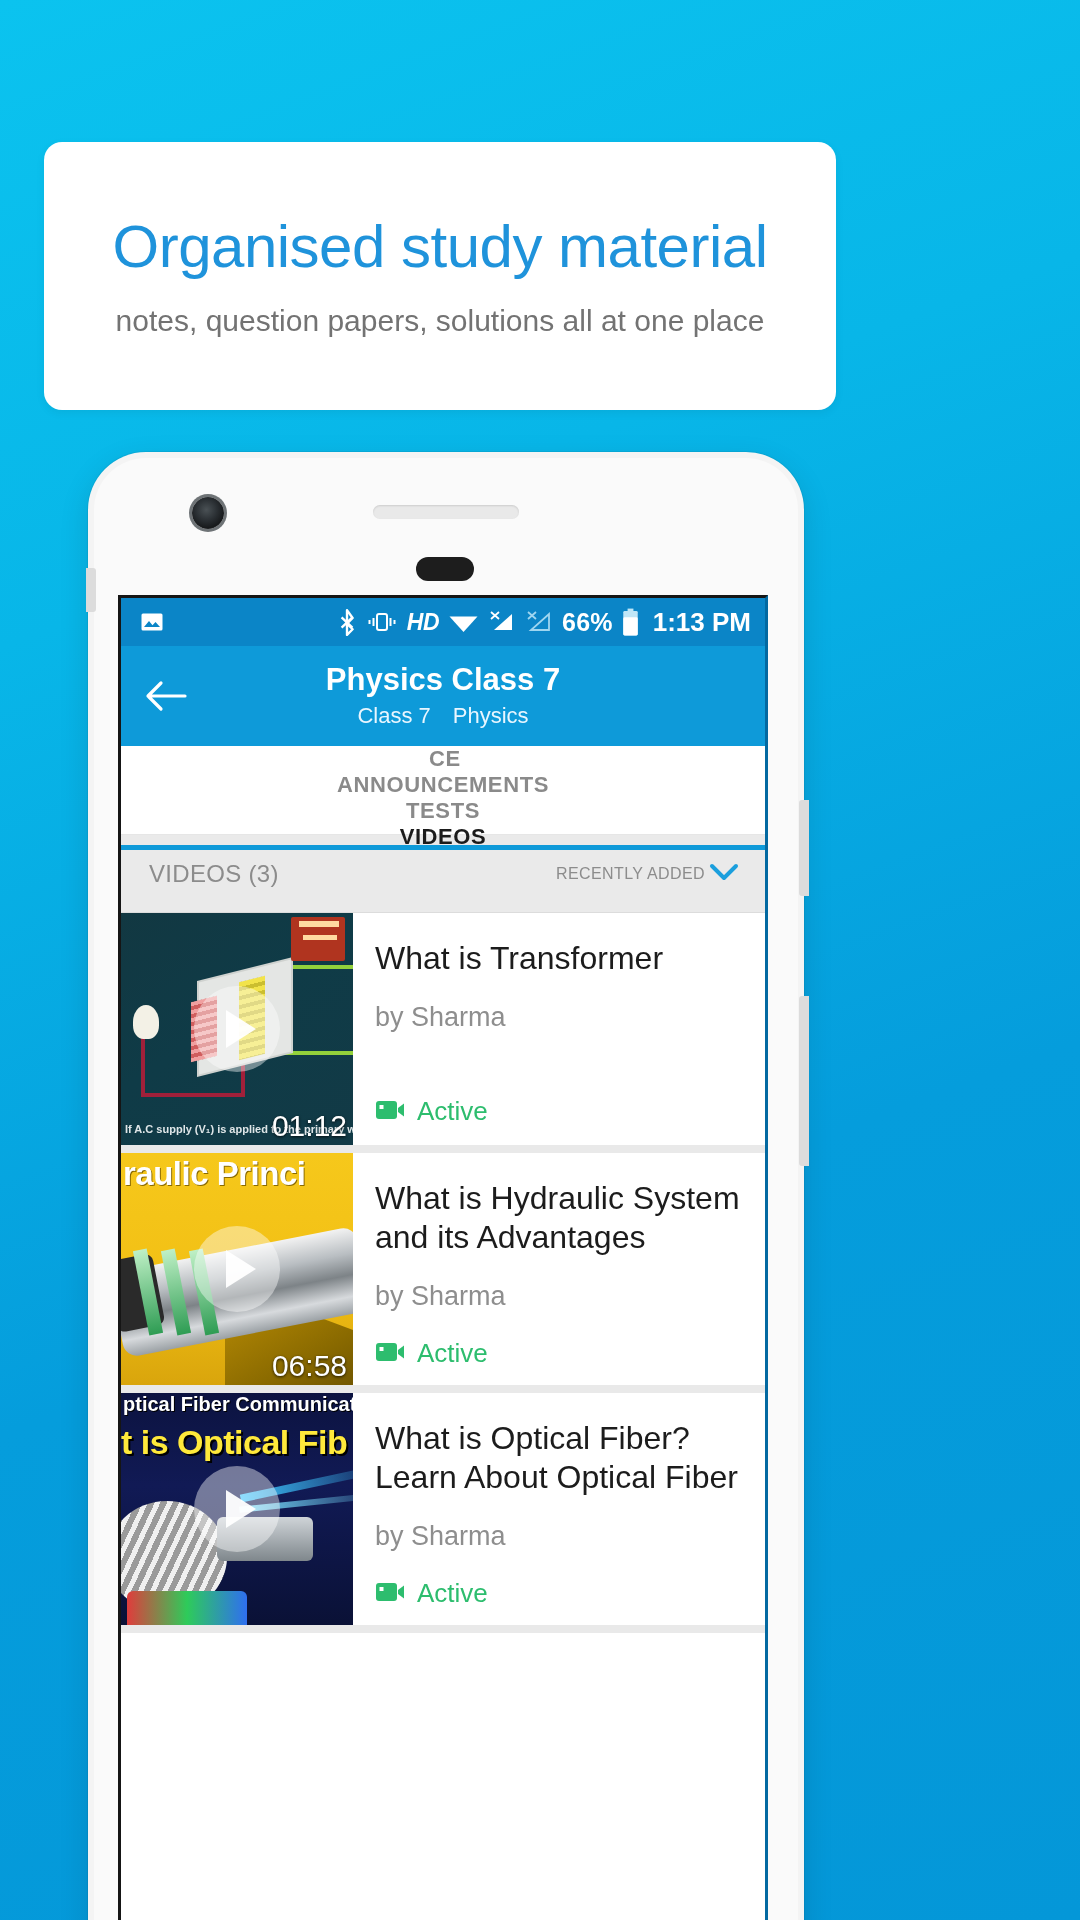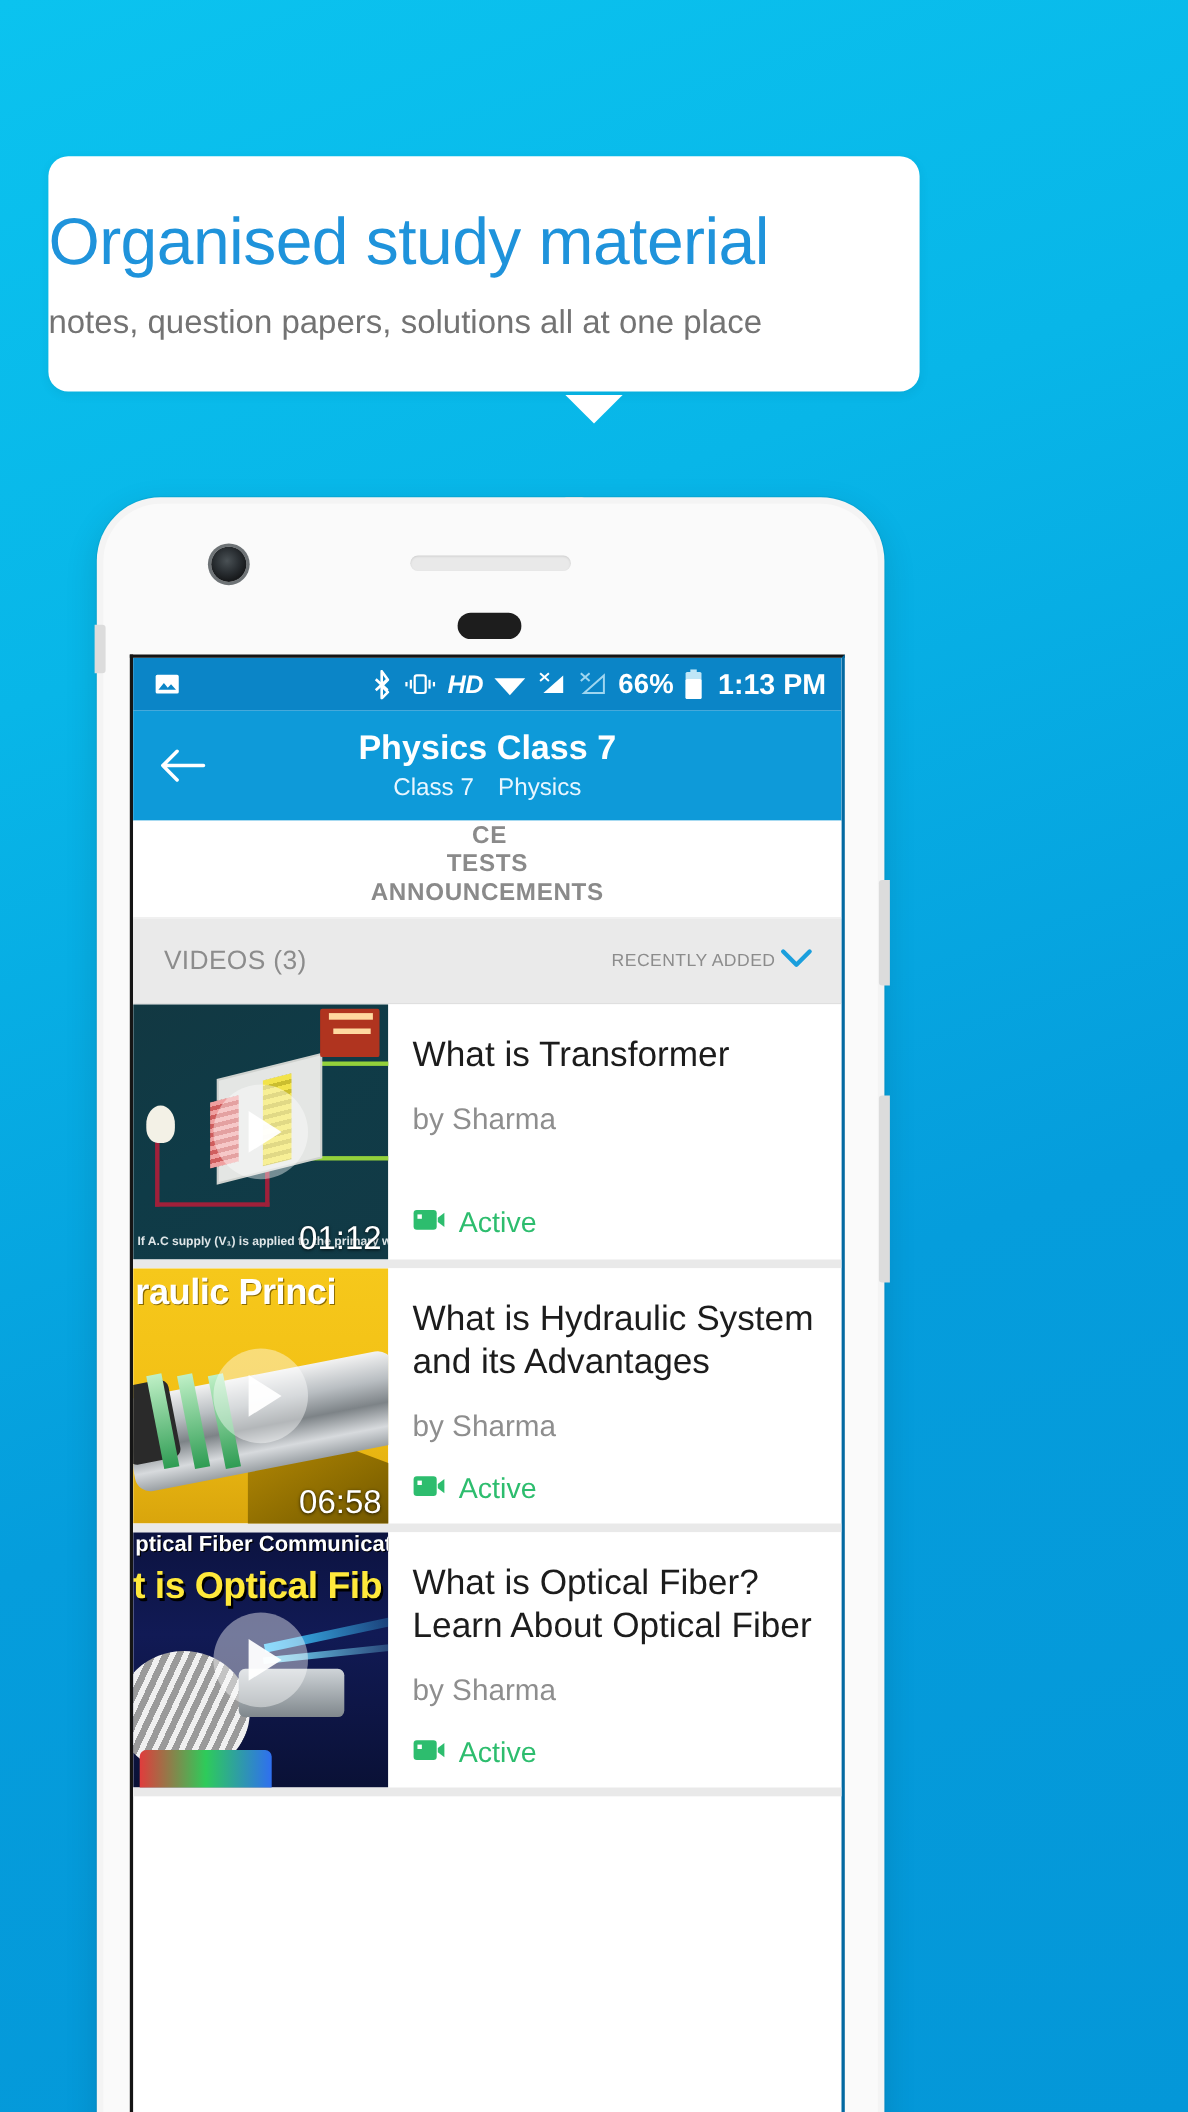--- a/index.html
+++ b/index.html
@@ -5,24 +5,24 @@
   html,body{margin:0;padding:0;}
   body{
     width:1080px;height:1920px;overflow:hidden;
     font-family:"Liberation Sans", sans-serif;
     background:linear-gradient(160deg,#0bc3ef 0%,#08b6e8 28%,#059ddc 62%,#0497d8 100%);
     position:relative;
   }
 
   
   .bubble{
-    position:absolute;left:44px;top:142px;width:792px;height:214px;
+    position:absolute;left:44px;top:142px;width:792px;height:268px;
     background:#ffffff;border-radius:18px;
     box-shadow:0 3px 10px rgba(0,0,0,.06);
-    display:flex;flex-direction:column;justify-content:center;
+    display:flex;flex-direction:column;align-items:center;justify-content:center;
   }
   .bubble-title{
     color:#1f93db;font-size:60px;font-weight:400;letter-spacing:-.5px;
     line-height:1.05;white-space:nowrap;
   }
   .bubble-sub{
     color:#737373;font-size:30px;font-weight:400;margin-top:26px;white-space:nowrap;
   }
   .bubble-tail{
     position:absolute;left:calc(50% - 26px);top:359px;width:0;height:0;
@@ -266,22 +266,23 @@
       <div class="appbar-title">Physics Class 7</div>
       <div class="appbar-sub">
         <span>Class 7</span>
         <span>Physics</span>
       </div>
     </div>
   </div>
 
   <div class="tabs">
     <div class="tab tab-ce">CE</div>
+    <div class="tab">ANNOUNCEMENTS</div>
     <div class="tab">TESTS</div>
-    <div class="tab">ANNOUNCEMENTS</div>
+    <div class="tab active">VIDEOS</div>
   </div>
 
   <div class="sortbar">
     <div class="sortbar-left">VIDEOS (3)</div>
     <div class="sortbar-right">
       <span>RECENTLY ADDED</span>
       <span>
         <svg width="30" height="20" viewBox="0 0 30 20">
             <path d="M3 4l12 12L27 4" fill="none" stroke="#1b9fdd" stroke-width="4" stroke-linecap="round" stroke-linejoin="round"></path>
           </svg>

